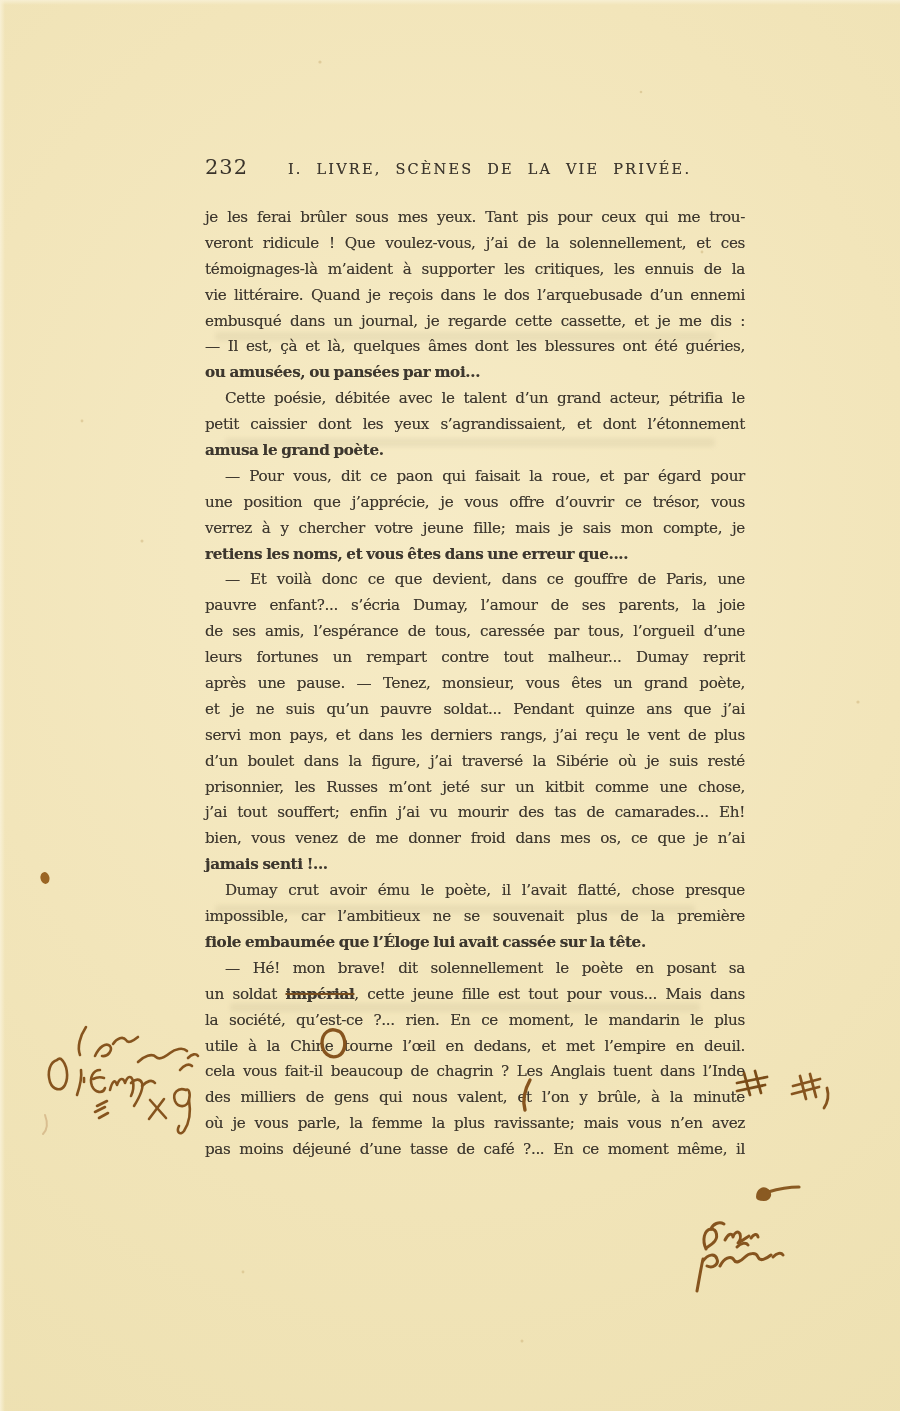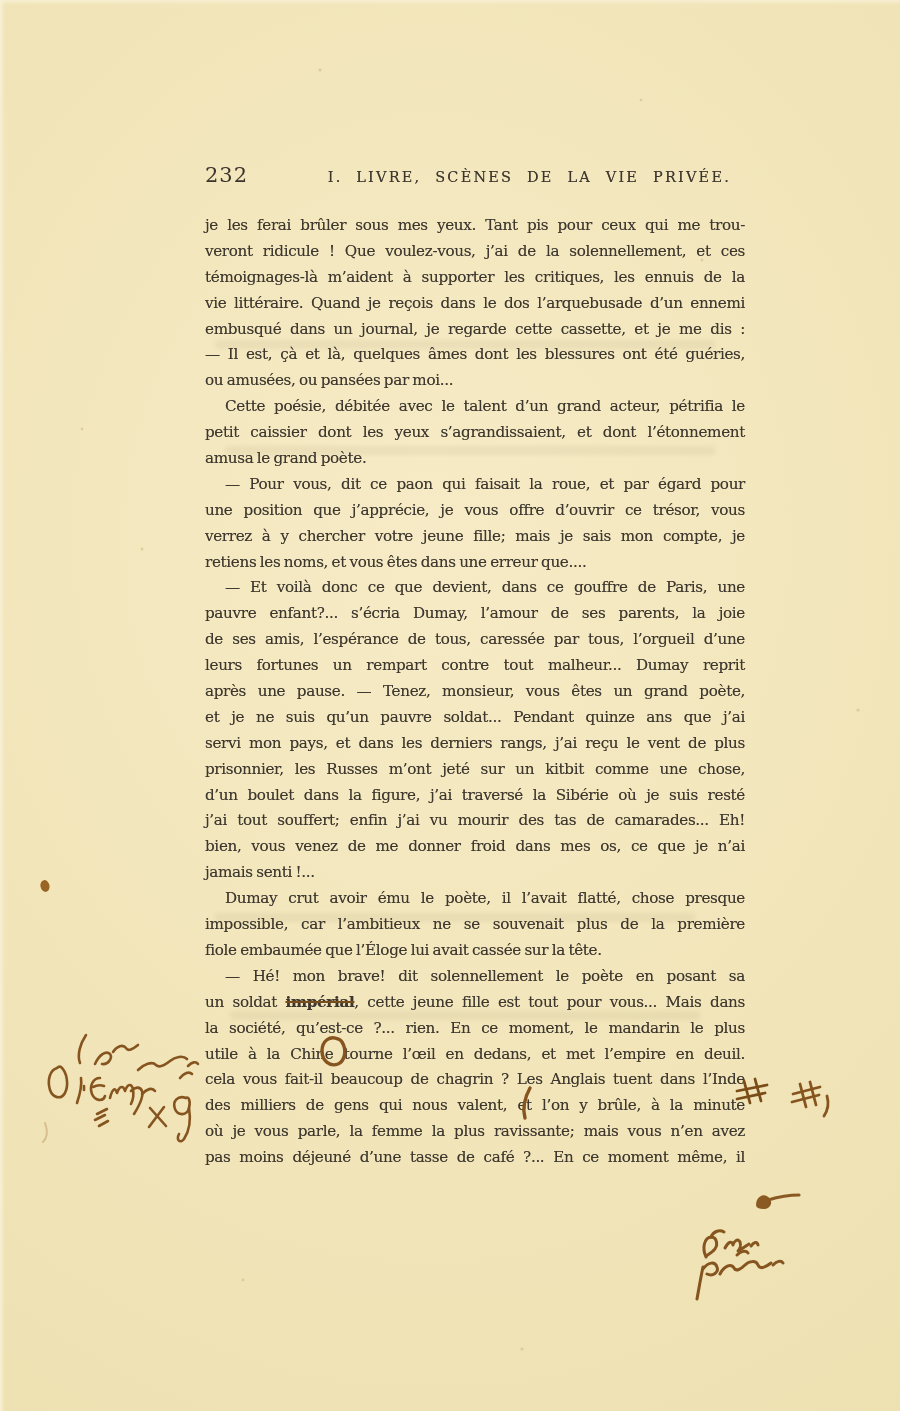--- a/index.html
+++ b/index.html
@@ -5,41 +5,41 @@
   html,body{margin:0;padding:0;width:900px;height:1411px;overflow:hidden;}
   body{
     font-family:"DejaVu Serif","Liberation Serif",serif;
     background:
       linear-gradient(90deg,#f8f0d4 0px,rgba(248,240,212,0) 5px),
       linear-gradient(180deg,#f7efd2 0px,rgba(247,239,210,0) 5px),
       radial-gradient(120% 90% at 48% 38%, #f6ebc6 0%, #f2e5ba 45%, #ebdead 100%);
     position:relative;
     color:#3d372e;
   }
-  .page{position:absolute;inset:0;margin-top:8px;}
+  .page{position:absolute;inset:0;}
   .header{
     position:absolute;left:205px;top:155px;width:540px;
     display:flex;align-items:baseline;
   }
   .pagenum{font-size:21px;letter-spacing:1px;color:#3a342b;}
   .runtitle{
-    flex:1;text-align:right;font-size:14.5px;letter-spacing:2.2px;word-spacing:7px;
+    flex:1;text-align:center;font-size:14.5px;letter-spacing:2.2px;word-spacing:7px;
     color:#3c362d;text-shadow:0 0 .4px rgba(56,50,42,.55);
     padding-right:14px;
   }
   .text-block{
     position:absolute;left:205px;top:205px;width:540px;
     font-size:15.2px;letter-spacing:-.35px;word-spacing:-1px;
     color:#3d372e;text-shadow:0 0 .45px rgba(56,50,42,.5);
   }
   .line{
     height:25.9px;line-height:25.9px;
     text-align:justify;text-align-last:justify;text-justify:inter-word;
   }
-  .line.nojust{text-align-last:left;}
+  .line.nojust{text-align-last:left;font-weight:bold;}
   .line.indent{text-indent:20px;}
   .strike{
     text-decoration:line-through;
     text-decoration-color:#7a4e1c;
     text-decoration-thickness:2.4px;
     font-weight:bold;
   }
   svg.inklayer{position:absolute;left:0;top:0;pointer-events:none;}
   .ghost{position:absolute;background:rgba(150,138,96,.10);filter:blur(2px);border-radius:4px;}
 </style>
@@ -73,22 +73,22 @@
       <div class="line">une position que j’apprécie, je vous offre d’ouvrir ce trésor, vous</div>
       <div class="line">verrez à y chercher votre jeune fille; mais je sais mon compte, je</div>
       <div class="line nojust">retiens les noms, et vous êtes dans une erreur que....</div>
       <div class="line indent">— Et voilà donc ce que devient, dans ce gouffre de Paris, une</div>
       <div class="line">pauvre enfant?... s’écria Dumay, l’amour de ses parents, la joie</div>
       <div class="line">de ses amis, l’espérance de tous, caressée par tous, l’orgueil d’une</div>
       <div class="line">leurs fortunes un rempart contre tout malheur... Dumay reprit</div>
       <div class="line">après une pause. — Tenez, monsieur, vous êtes un grand poète,</div>
       <div class="line">et je ne suis qu’un pauvre soldat... Pendant quinze ans que j’ai</div>
       <div class="line">servi mon pays, et dans les derniers rangs, j’ai reçu le vent de plus</div>
+      <div class="line">d’un boulet dans la figure, j’ai traversé la Sibérie où je suis resté</div>
       <div class="line">prisonnier, les Russes m’ont jeté sur un kitbit comme une chose,</div>
-      <div class="line">d’un boulet dans la figure, j’ai traversé la Sibérie où je suis resté</div>
       <div class="line">j’ai tout souffert; enfin j’ai vu mourir des tas de camarades... Eh!</div>
       <div class="line">bien, vous venez de me donner froid dans mes os, ce que je n’ai</div>
       <div class="line nojust">jamais senti !...</div>
       <div class="line indent">Dumay crut avoir ému le poète, il l’avait flatté, chose presque</div>
       <div class="line">impossible, car l’ambitieux ne se souvenait plus de la première</div>
       <div class="line nojust">fiole embaumée que l’Éloge lui avait cassée sur la tête.</div>
       <div class="line indent">— Hé! mon brave! dit solennellement le poète en posant sa</div>
       <div class="line">un soldat <span class="strike">impérial</span>, cette jeune fille est tout pour vous... Mais dans</div>
       <div class="line">la société, qu’est-ce ?... rien. En ce moment, le mandarin le plus</div>
       <div class="line">utile à la Chine tourne l’œil en dedans, et met l’empire en deuil.</div>

